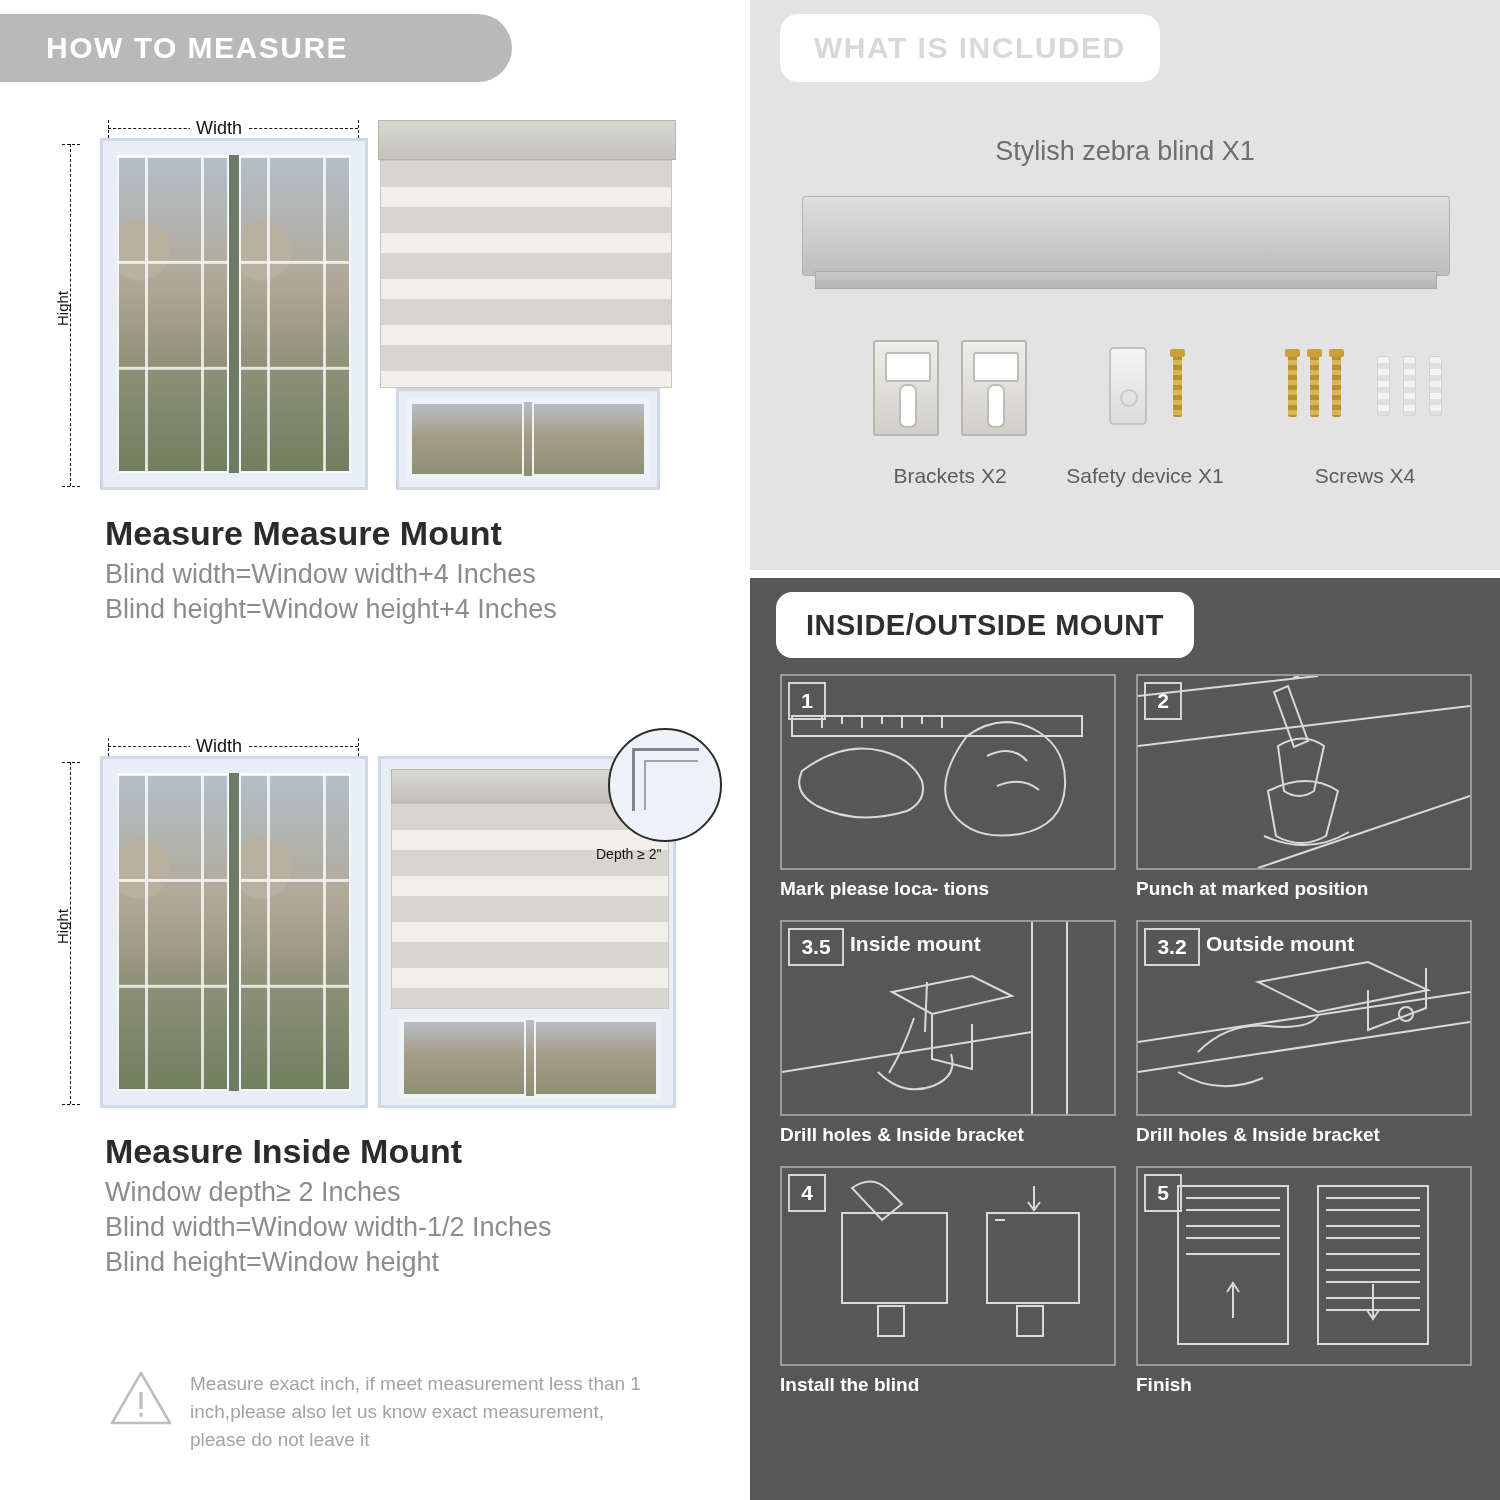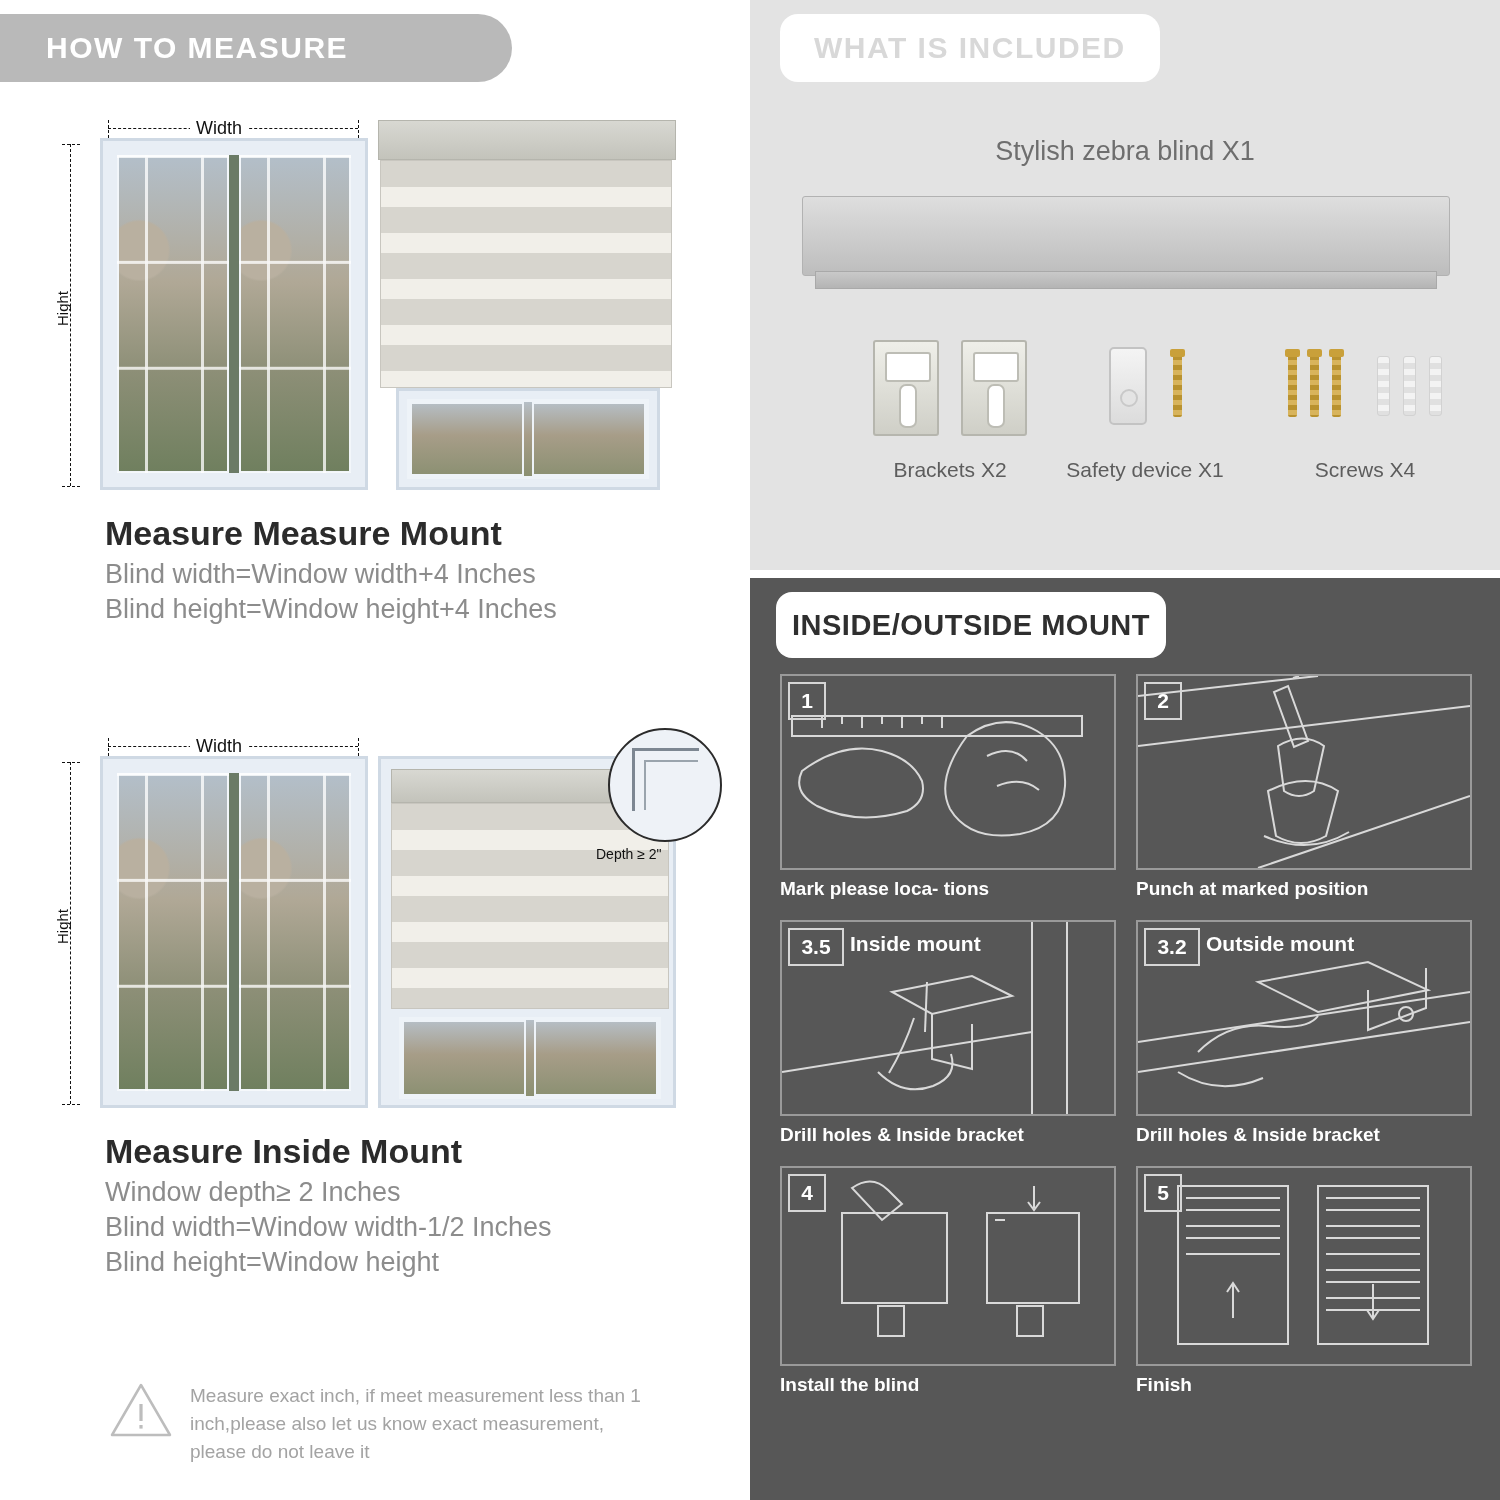--- a/index.html
+++ b/index.html
@@ -114,21 +114,21 @@
   }
   .depth-inner2{
     position:absolute;left:34px;top:30px;width:52px;height:48px;
     border:2px solid #9aa4ad;border-right:none;border-bottom:none;
   }
   .depth-label{
     position:absolute;font-size:14px;color:#111;
   }
 
   .note{
-    position:absolute;display:flex;gap:18px;align-items:flex-start;margin-top:12px;
+    position:absolute;display:flex;gap:18px;align-items:flex-start;
   }
   .warn-tri{
     width:62px;height:56px;position:relative;flex:none;
   }
   .warn-tri svg{display:block;}
   .note p{
     margin:0;font-size:19px;line-height:28px;color:#a3a3a3;max-width:470px;
   }
 
   
@@ -158,21 +158,21 @@
   .headrail::after{
     content:"";position:absolute;left:12px;right:12px;bottom:-14px;height:16px;
     background:linear-gradient(180deg,#c9c9c9,#b4b4b4);border:1px solid #a9a9a9;
   }
   .parts-row{
     position:absolute;left:0;top:340px;width:750px;height:160px;
   }
   .part{
     position:absolute;text-align:center;font-size:21px;color:#5d5d5d;
   }
-  .part .cap{position:absolute;width:100%;top:118px;left:0;}
+  .part .cap{position:absolute;width:100%;top:124px;left:0;}
 
   .bracket{
     width:62px;height:92px;position:relative;display:inline-block;
     background:linear-gradient(180deg,#efefe9,#cfcfc7);
     border:2px solid #b6b6ae;border-radius:3px;
   }
   .bracket::before{
     content:"";position:absolute;left:10px;top:10px;width:42px;height:26px;
     background:#ffffff;border:2px solid #bdbdb5;border-radius:3px;
   }
@@ -204,21 +204,21 @@
     background:repeating-linear-gradient(180deg,#f3f3f3 0 6px,#e0e0e0 6px 12px);
     border:1px solid #d2d2d2;border-radius:3px;
   }
 
   .panel-mount{
     position:absolute;left:0;top:578px;width:750px;height:922px;
     background:#575757;
   }
   .tab-mount{
     position:absolute;left:26px;top:14px;height:66px;
-    background:#ffffff;border-radius:16px;display:flex;align-items:center;padding:0 16px;
+    background:#ffffff;border-radius:16px;display:flex;align-items:center;padding:0 30px;
   }
   .tab-mount span{
     font-size:29px;font-weight:bold;color:#2f2f2f;letter-spacing:.5px;
   }
 
   .steps{
     position:absolute;left:30px;top:96px;width:692px;
     display:grid;grid-template-columns:336px 336px;gap:20px 20px;
   }
   .step{position:relative;}

